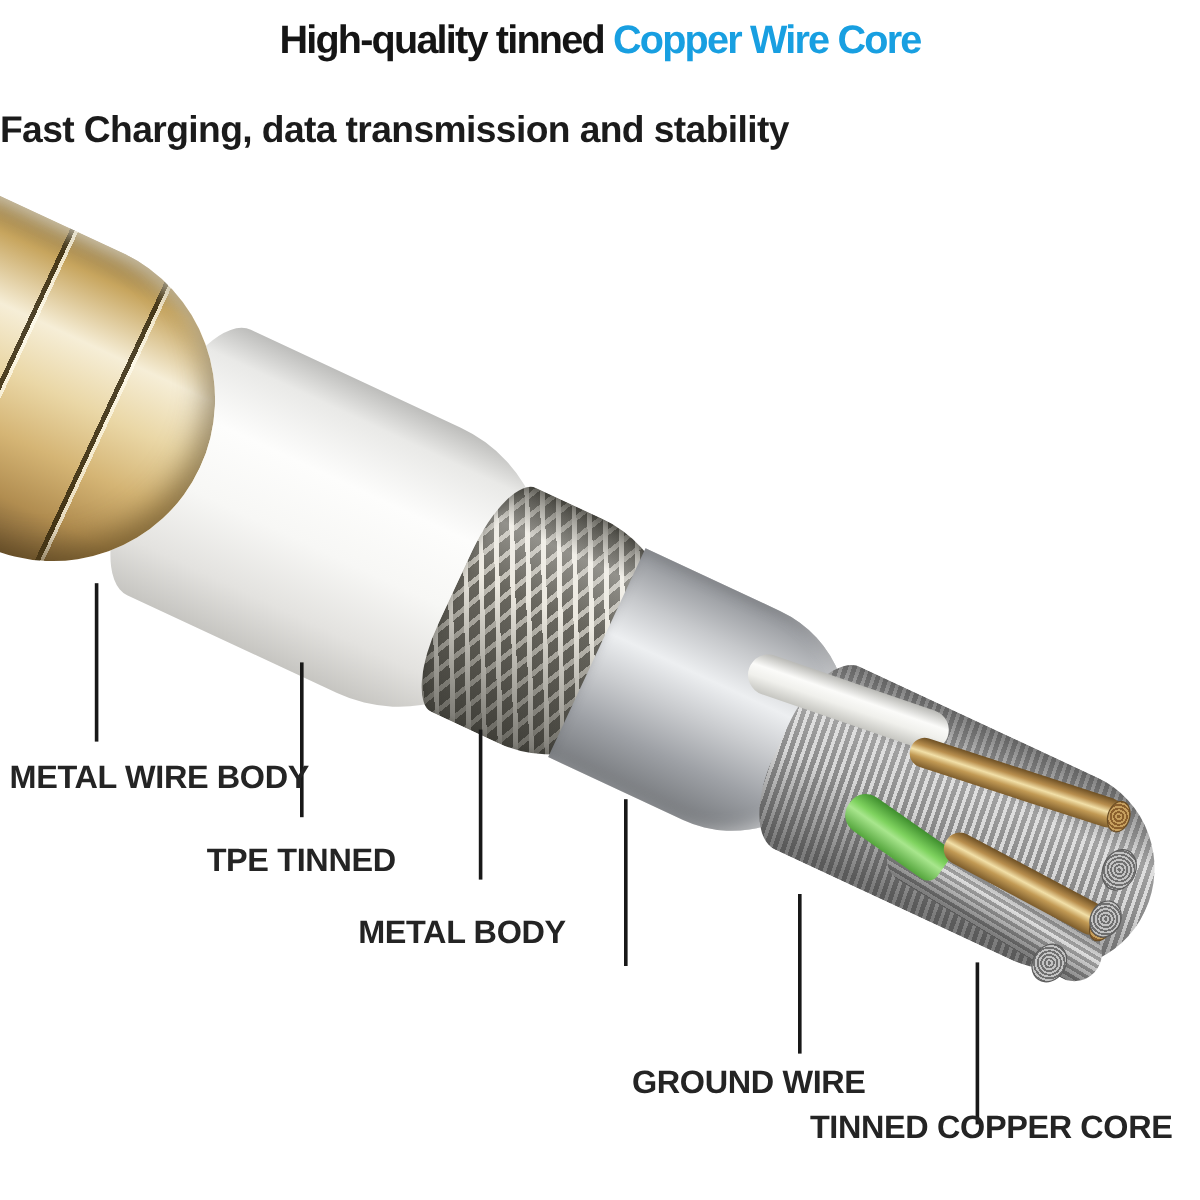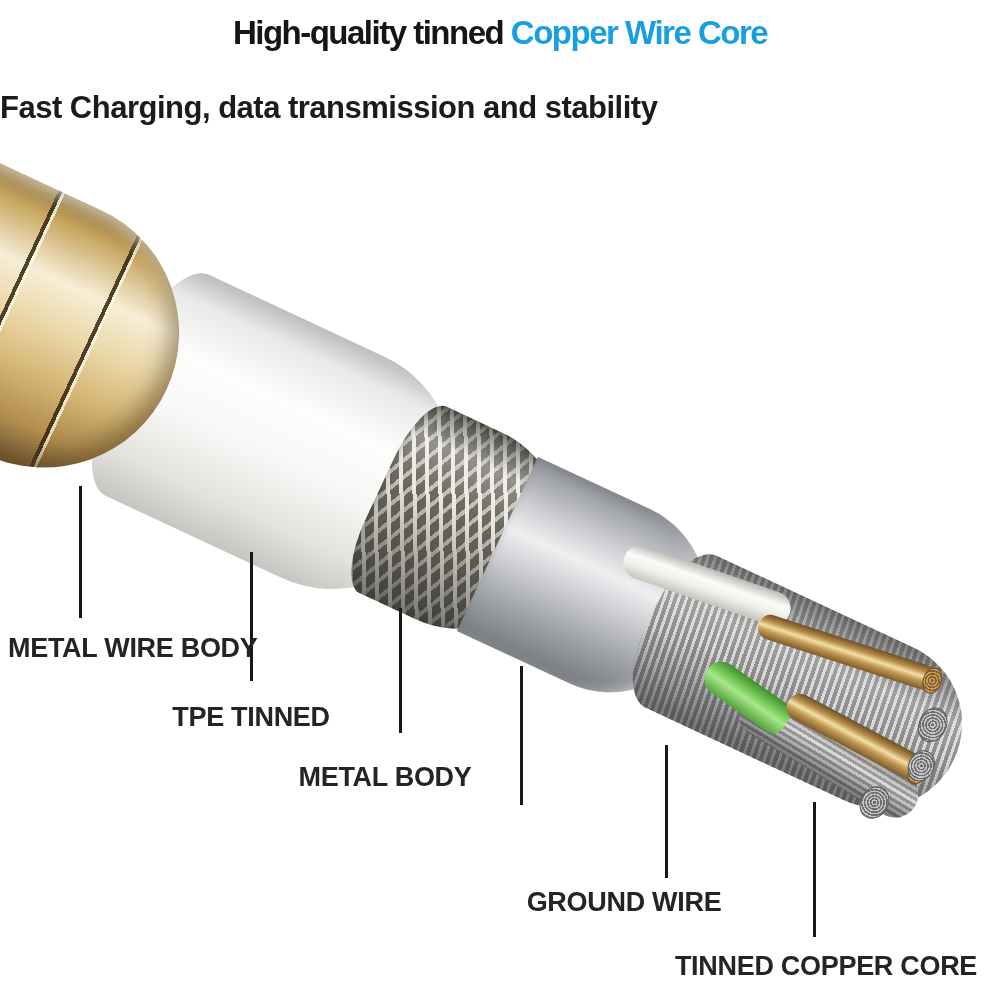--- a/index.html
+++ b/index.html
@@ -137,15 +137,15 @@
   <div class="callout-line" style="left:250px;top:552px;height:129px;"></div>
   <div class="callout-line" style="left:399px;top:608px;height:125px;"></div>
   <div class="callout-line" style="left:520px;top:666px;height:139px;"></div>
   <div class="callout-line" style="left:665px;top:745px;height:133px;"></div>
   <div class="callout-line" style="left:813px;top:802px;height:135px;"></div>
 
   <div class="callout-label" style="left:8px;top:633px;">METAL WIRE BODY</div>
   <div class="callout-label center" style="left:251px;top:702px;">TPE TINNED</div>
   <div class="callout-label center" style="left:385px;top:762px;">METAL BODY</div>
   <div class="callout-label center" style="left:624px;top:887px;">GROUND WIRE</div>
-  <div class="callout-label center" style="left:826px;top:951px;">TINNED COPPER CORE</div>
+  <div class="callout-label center" style="left:826px;top:924px;">TINNED COPPER CORE</div>
 
 </div>
 
 </body></html>

